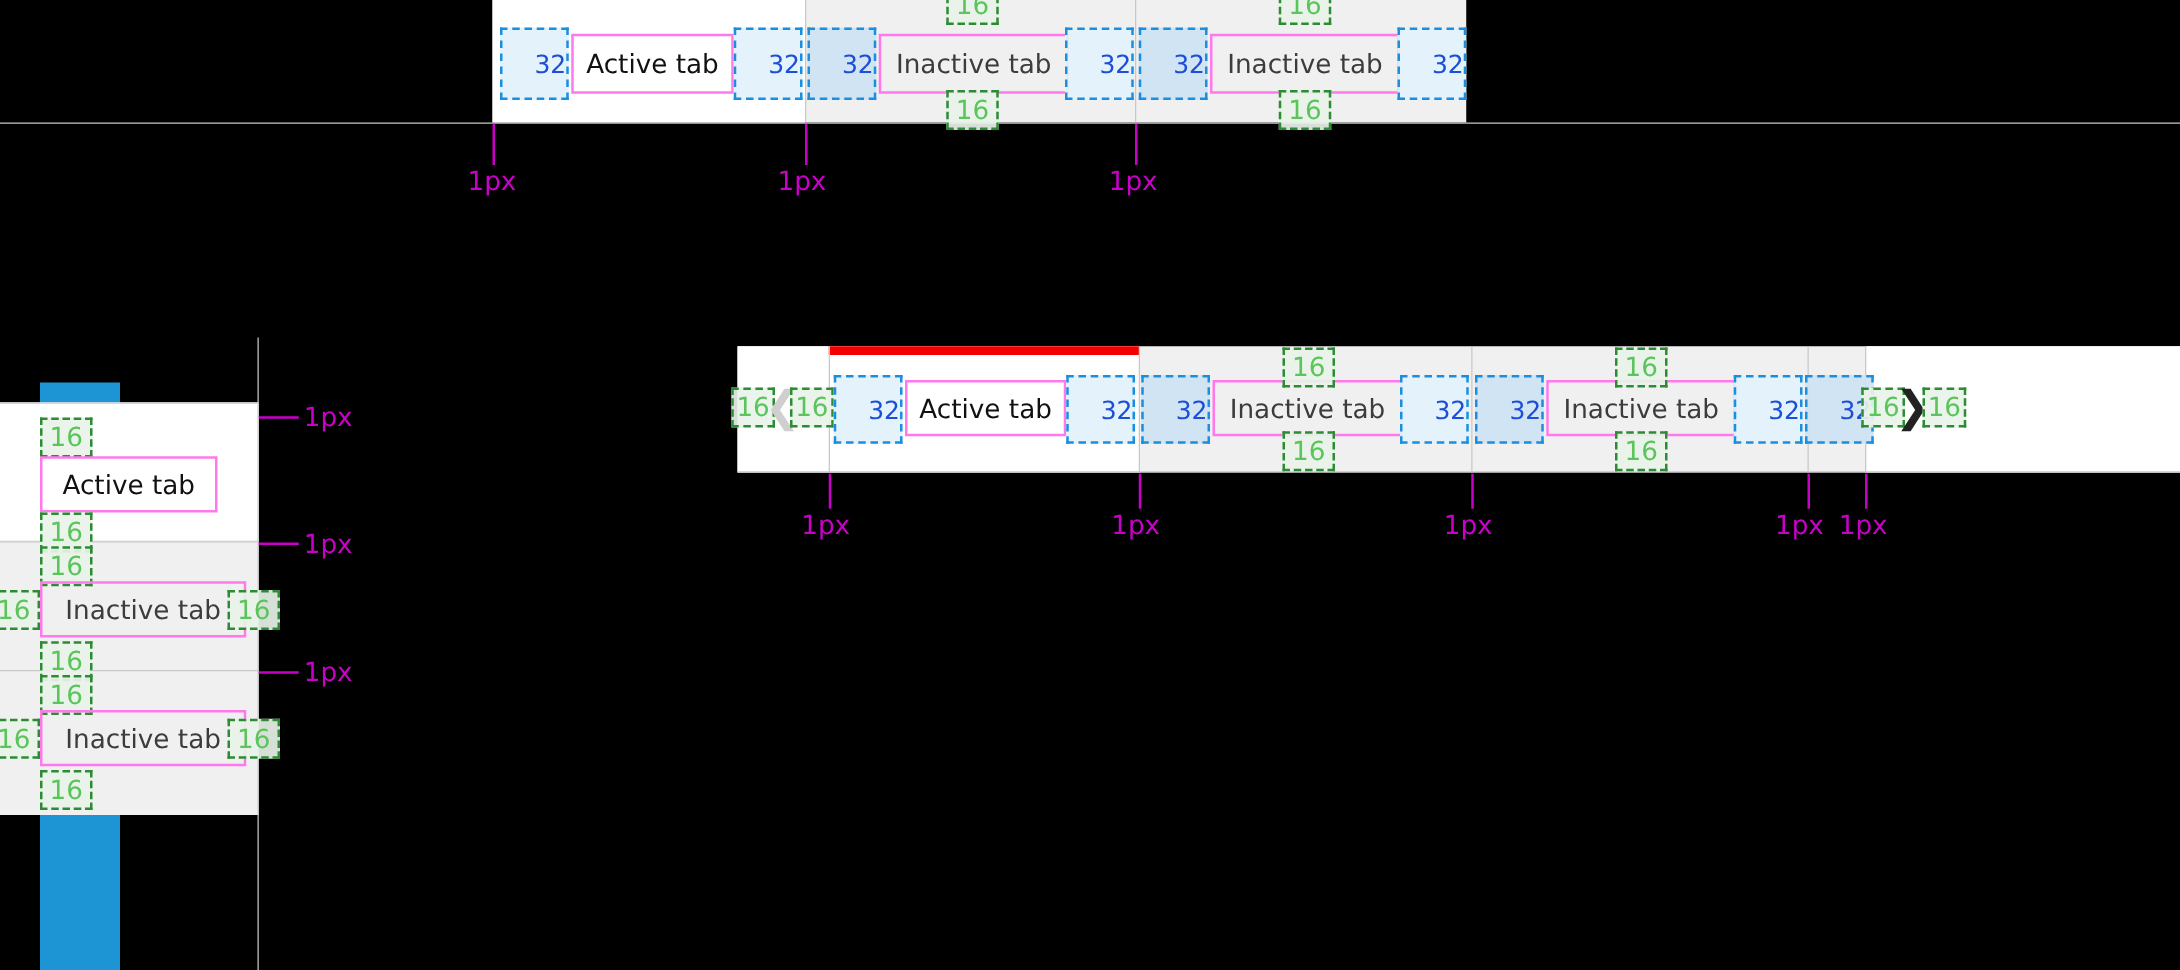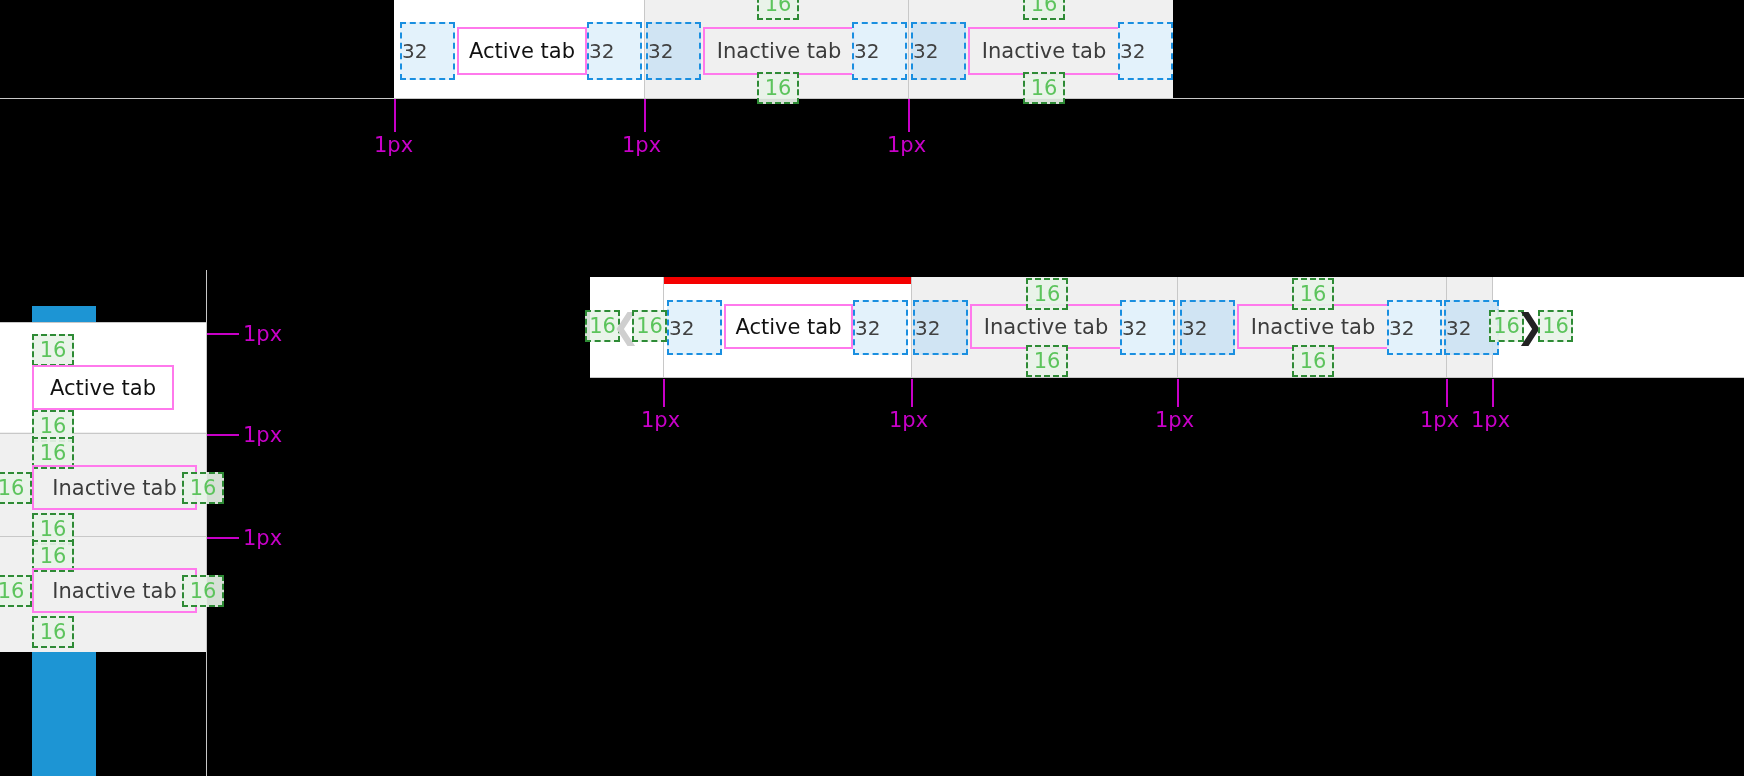--- a/index.html
+++ b/index.html
@@ -34,22 +34,22 @@
     display:flex;align-items:center;justify-content:center;
     font-size:21px;white-space:nowrap;color:#3c3c3c;
   }
   .tbox.dark{color:#111;}
 
   
   .pad{
     position:absolute;box-sizing:border-box;
     border:2px dashed #1a8fe0;
     background:rgba(225,241,251,.95);
-    display:flex;align-items:center;justify-content:flex-start;
-    color:#404040;font-size:20px;
+    display:flex;align-items:center;justify-content:flex-end;
+    color:#1d4ed8;font-size:20px;
   }
   .pad.deep{background:rgba(205,227,242,.95);}
 
   
   .sp{
     position:absolute;box-sizing:border-box;
     border:2px dashed #2e8b35;
     background:rgba(232,243,232,.92);
     display:flex;align-items:center;justify-content:center;
     color:#5cc45c;font-size:21px;line-height:1;

